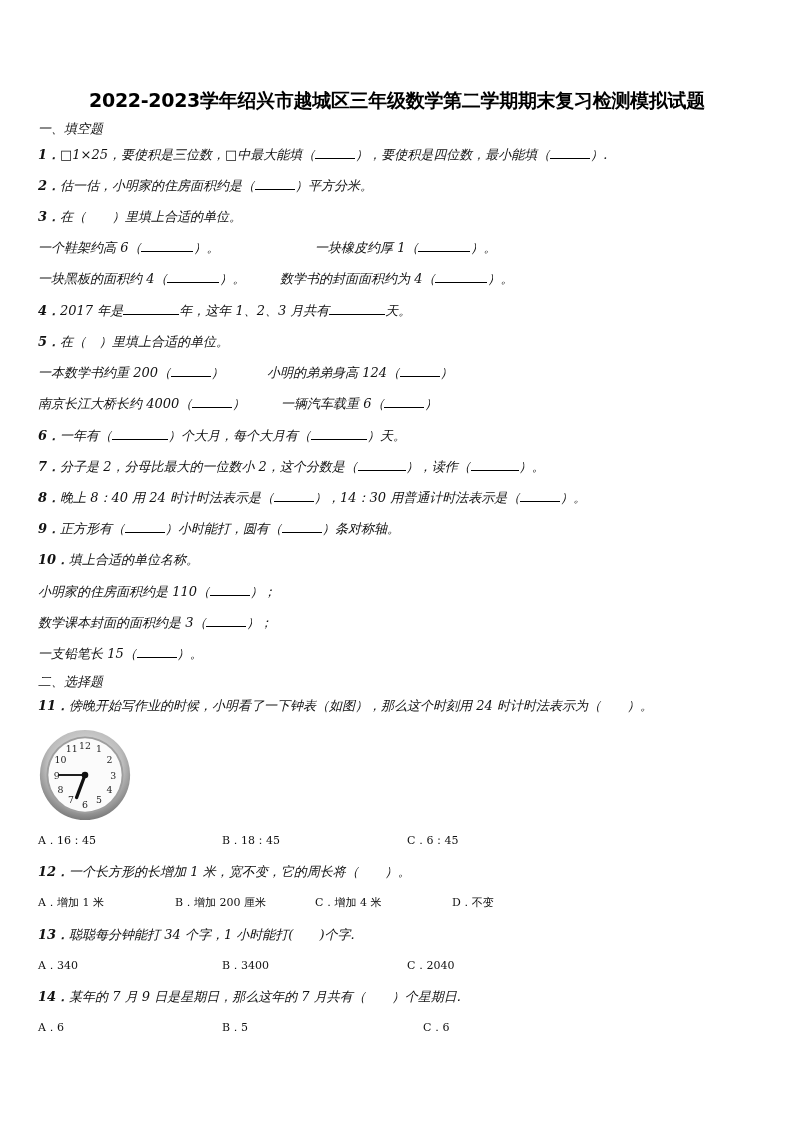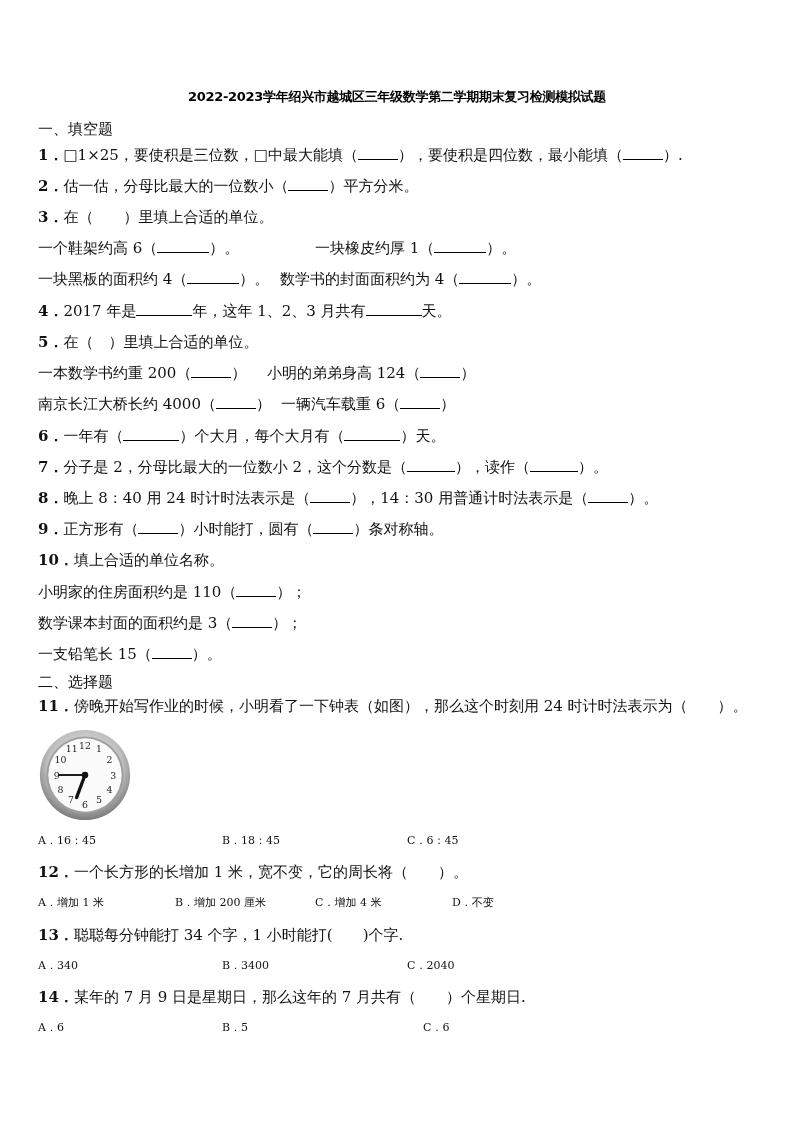--- a/index.html
+++ b/index.html
@@ -1,40 +1,40 @@
 <!DOCTYPE html>
 <html><head>
 <meta charset="utf-8">
 <style>
   html, body { margin:0; padding:0; background:#ffffff; }
   body { width:794px; height:1123px; position:relative; overflow:hidden;
          font-family:"DejaVu Serif","Liberation Serif",serif; color:#111; }
   .title { position:absolute; top:88px; left:0; width:794px; text-align:center;
            font-family:"DejaVu Sans","Liberation Sans",sans-serif; font-weight:bold;
-           font-size:13px; letter-spacing:-0.3px; color:#000; }
-  .line { position:absolute; left:38px; font-size:15px; white-space:nowrap; line-height:18px; }
+           font-size:19px; letter-spacing:-0.3px; color:#000; }
+  .line { position:absolute; left:38px; font-size:13px; white-space:nowrap; line-height:18px;font-style:italic; }
   .b { font-weight:bold; }
   .blank { display:inline-block; border-bottom:1px solid #000; height:12px; vertical-align:baseline; }
   .w40 { width:40px; } .w48 { width:48px; } .w52 { width:52px; } .w56 { width:56px; }
   .opt { position:absolute; font-size:11px; white-space:nowrap; line-height:18px; }
   .clock { position:absolute; left:38px; top:728px; width:94px; height:94px; }
 </style>
 </head>
 <body>
 
 <div class="title">2022-2023学年绍兴市越城区三年级数学第二学期期末复习检测模拟试题</div>
 
 <div class="line" style="top:120px">一、填空题</div>
 
 <div class="line" style="top:146px">
   <span class="b">1．</span><span>□1×25，要使积是三位数，□中最大能填（</span><span class="blank w40"></span><span>），要使积是四位数，最小能填（</span><span class="blank w40"></span><span>）.</span>
 </div>
 
 <div class="line" style="top:177px">
-  <span class="b">2．</span><span>估一估，分母比最大的一位数小（</span><span class="blank w40"></span><span>）平方分米。</span>
+  <span class="b">2．</span><span>估一估，小明家的住房面积约是（</span><span class="blank w40"></span><span>）平方分米。</span>
 </div>
 
 <div class="line" style="top:208px">
   <span class="b">3．</span><span>在（　　）里填上合适的单位。</span>
 </div>
 <div class="line" style="top:239px">
   <span>一个鞋架约高 6（</span><span class="blank w52"></span><span>）。</span>
 </div>
 <div class="line" style="top:239px; left:315px">
   <span>一块橡皮约厚 1（</span><span class="blank w52"></span><span>）。</span>

